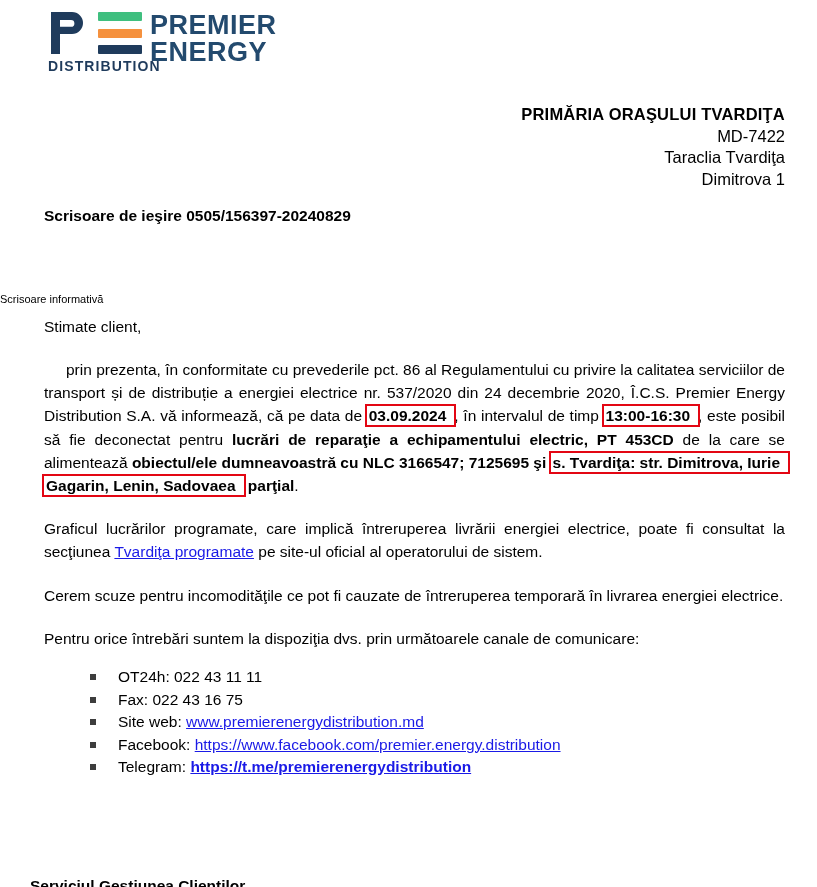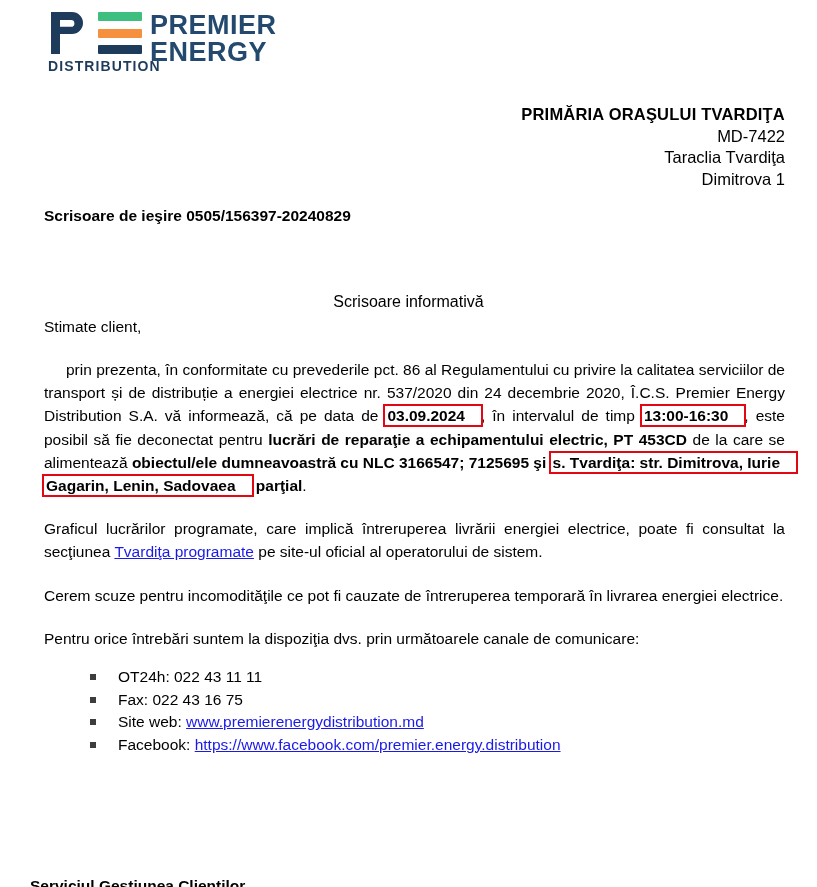--- a/index.html
+++ b/index.html
@@ -94,22 +94,21 @@
     font-size: 15.5px;
     font-weight: bold;
   }
 
   
   .doc-title {
     position: absolute;
     left: 0;
     right: 0;
     top: 293px;
-    text-align: center;
-    font-size: 16px;
+    font-size: 11px;
   }
   .salutation {
     position: absolute;
     left: 44px;
     top: 318px;
     font-size: 15.5px;
   }
 
   .body-block {
     position: absolute;
@@ -126,21 +125,21 @@
   }
   .para.indent {
     text-indent: 22px;
   }
   b { font-weight: bold; }
 
   .hl {
     position: relative;
     font-weight: bold;
     outline: 2px solid #e30613;
-    padding: 1px 16px 1px 2px;
+    padding: 1px 8px 1px 2px;
     box-decoration-break: clone;
     -webkit-box-decoration-break: clone;
   }
 
   a.link {
     color: #1a1ae6;
     text-decoration: underline;
   }
   a.link.bold { font-weight: bold; }
 
@@ -230,19 +229,22 @@
     </li>
     <li>
       <span class="bullet"></span><span>Fax: </span><span>022 43 16 75</span>
     </li>
     <li>
       <span class="bullet"></span><span>Site web: </span><a class="link" href="#">www.premierenergydistribution.md</a>
     </li>
     <li>
       <span class="bullet"></span><span>Facebook: </span><a class="link" href="#">https://www.facebook.com/premier.energy.distribution</a>
     </li>
+    <li>
+      <span class="bullet"></span><span>Telegram: </span><a class="link bold" href="#">https://t.me/premierenergydistribution</a>
+    </li>
   </ul>
 </div>
 
 <div class="signature">
   <div>Serviciul Gestiunea Clienţilor</div>
   <div>Tel.: 022 43 11 11</div>
 </div>
 
 </body></html>

